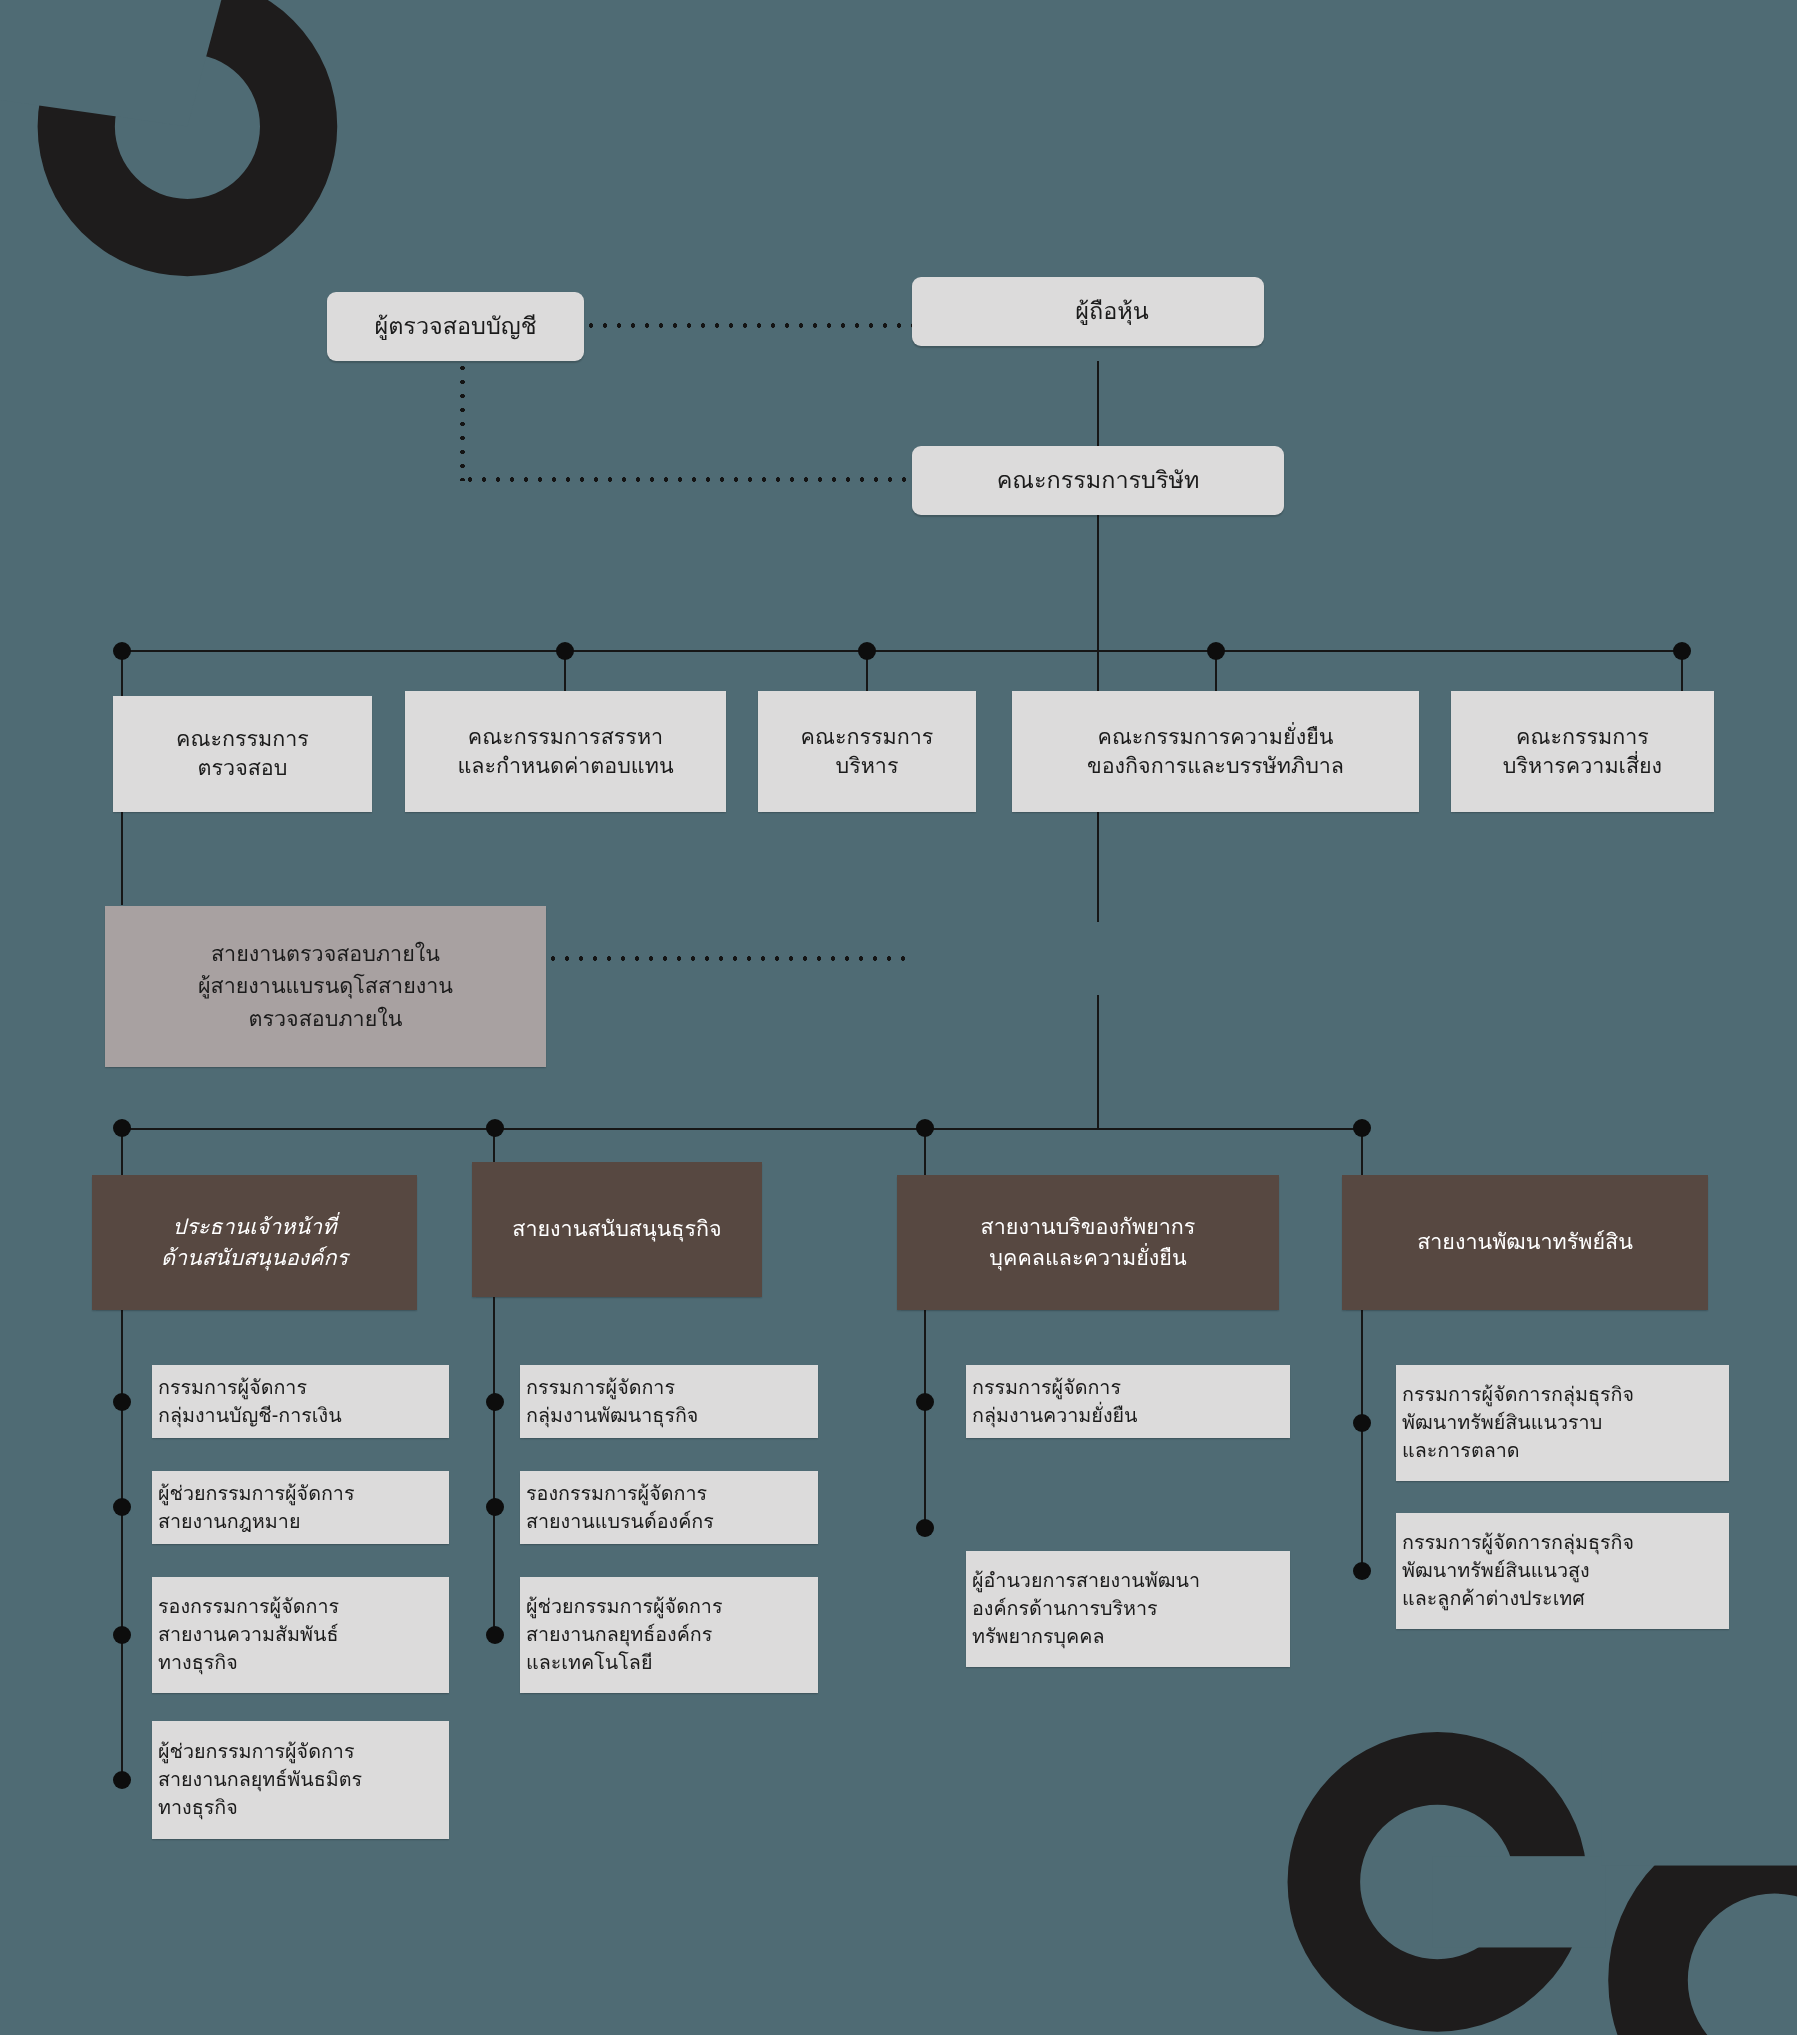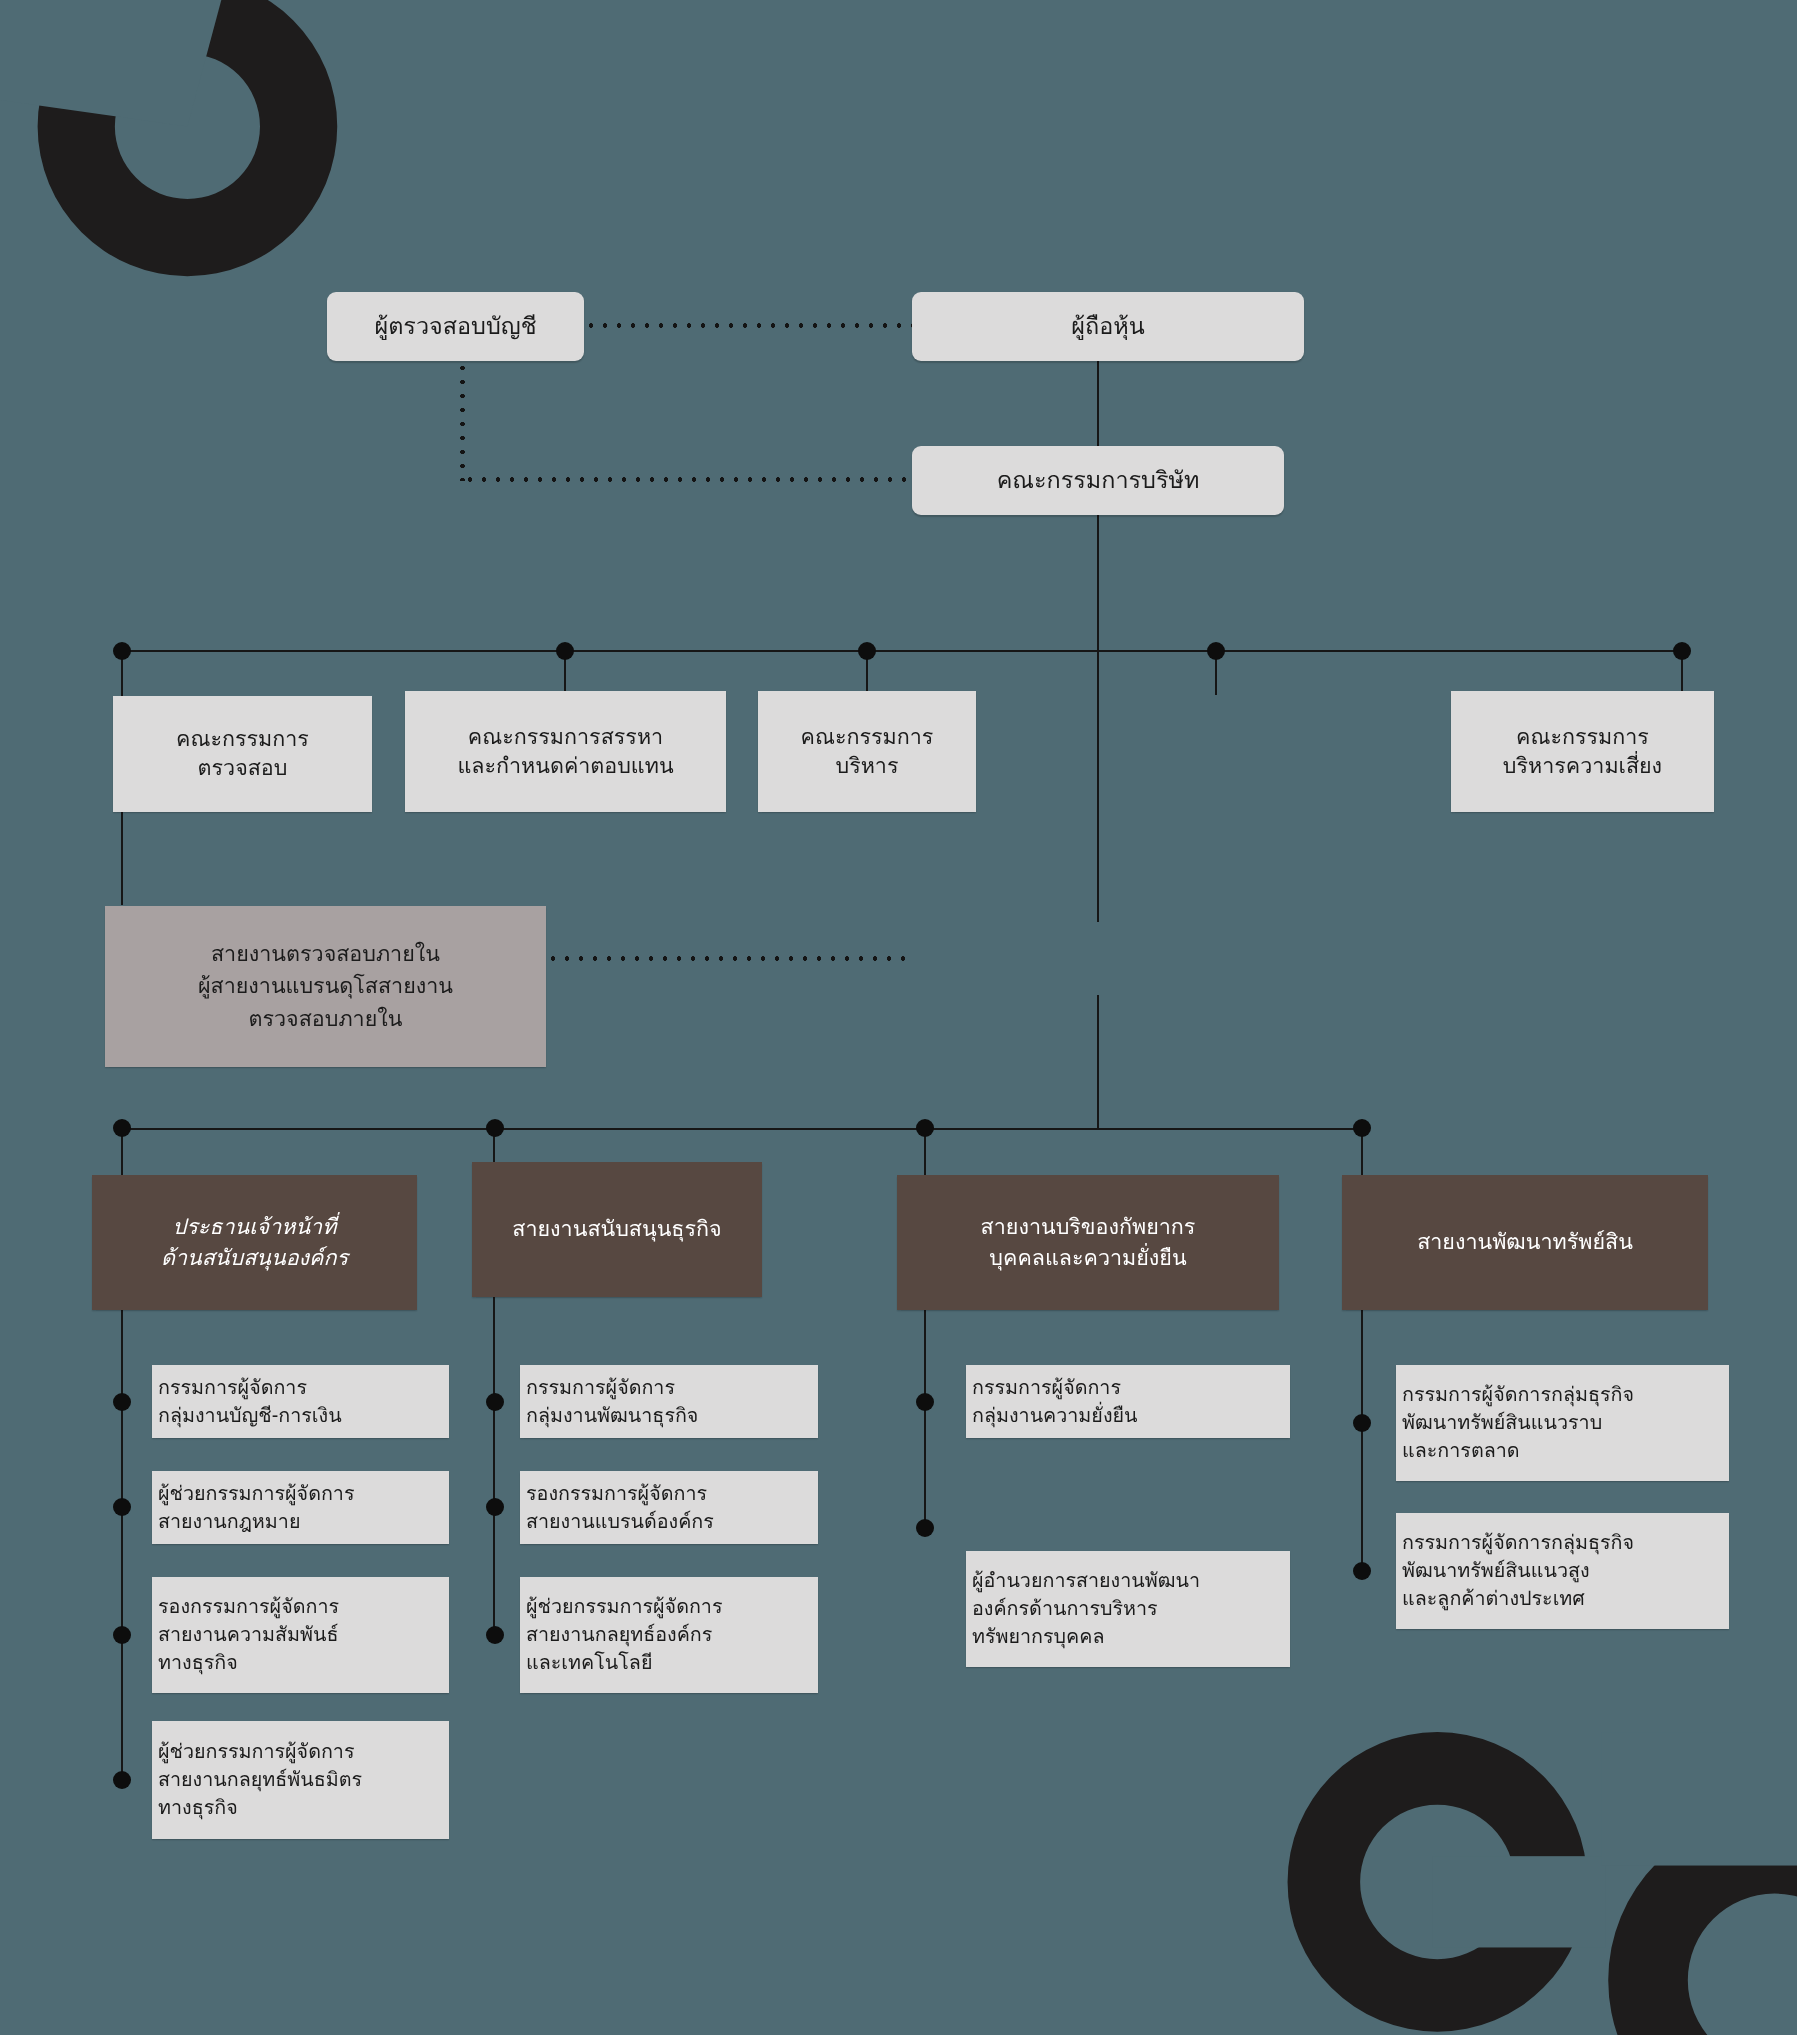--- a/index.html
+++ b/index.html
@@ -98,29 +98,31 @@
   <div class="dot" style="left:486px;top:1498px;"></div>
   <div class="dot" style="left:486px;top:1626px;"></div>
 
   <div class="dot" style="left:916px;top:1393px;"></div>
   <div class="dot" style="left:916px;top:1519px;"></div>
 
   <div class="dot" style="left:1353px;top:1414px;"></div>
   <div class="dot" style="left:1353px;top:1562px;"></div>
 
   <div class="box box-light fs-top" style="left:327px;top:292px;width:257px;height:69px;">ผู้ตรวจสอบบัญชี</div>
-  <div class="box box-light fs-top" style="left:912px;top:292px;width:392px;height:69px;">ผู้ถือหุ้น</div>
+  <div class="box box-light fs-top" style="left:912px;top:277px;width:304px;height:69px;padding-left:48px;">ผู้ถือหุ้น</div>
   <div class="box box-light fs-top" style="left:912px;top:446px;width:372px;height:69px;">คณะกรรมการบริษัท</div>
 
   <div class="box box-light fs-committee" style="left:113px;top:696px;width:259px;height:116px;">คณะกรรมการ
 ตรวจสอบ</div>
   <div class="box box-light fs-committee" style="left:405px;top:691px;width:321px;height:121px;">คณะกรรมการสรรหา
 และกำหนดค่าตอบแทน</div>
   <div class="box box-light fs-committee" style="left:758px;top:691px;width:218px;height:121px;">คณะกรรมการ
 บริหาร</div>
+  <div class="box box-light fs-committee" style="left:1012px;top:691px;width:407px;height:121px;">คณะกรรมการความยั่งยืน
+ของกิจการและบรรษัทภิบาล</div>
   <div class="box box-light fs-committee" style="left:1451px;top:691px;width:263px;height:121px;">คณะกรรมการ
 บริหารความเสี่ยง</div>
 
   <div class="box box-mauve fs-audit" style="left:105px;top:906px;width:441px;height:161px;">สายงานตรวจสอบภายใน
 ผู้สายงานแบรนดุโสสายงาน
 ตรวจสอบภายใน</div>
 
   <div class="box box-dark fs-dark" style="left:92px;top:1175px;width:325px;height:135px;font-style:italic;">ประธานเจ้าหน้าที่
 ด้านสนับสนุนองค์กร</div>
   <div class="box box-dark fs-dark" style="left:472px;top:1162px;width:290px;height:135px;">สายงานสนับสนุนธุรกิจ</div>

